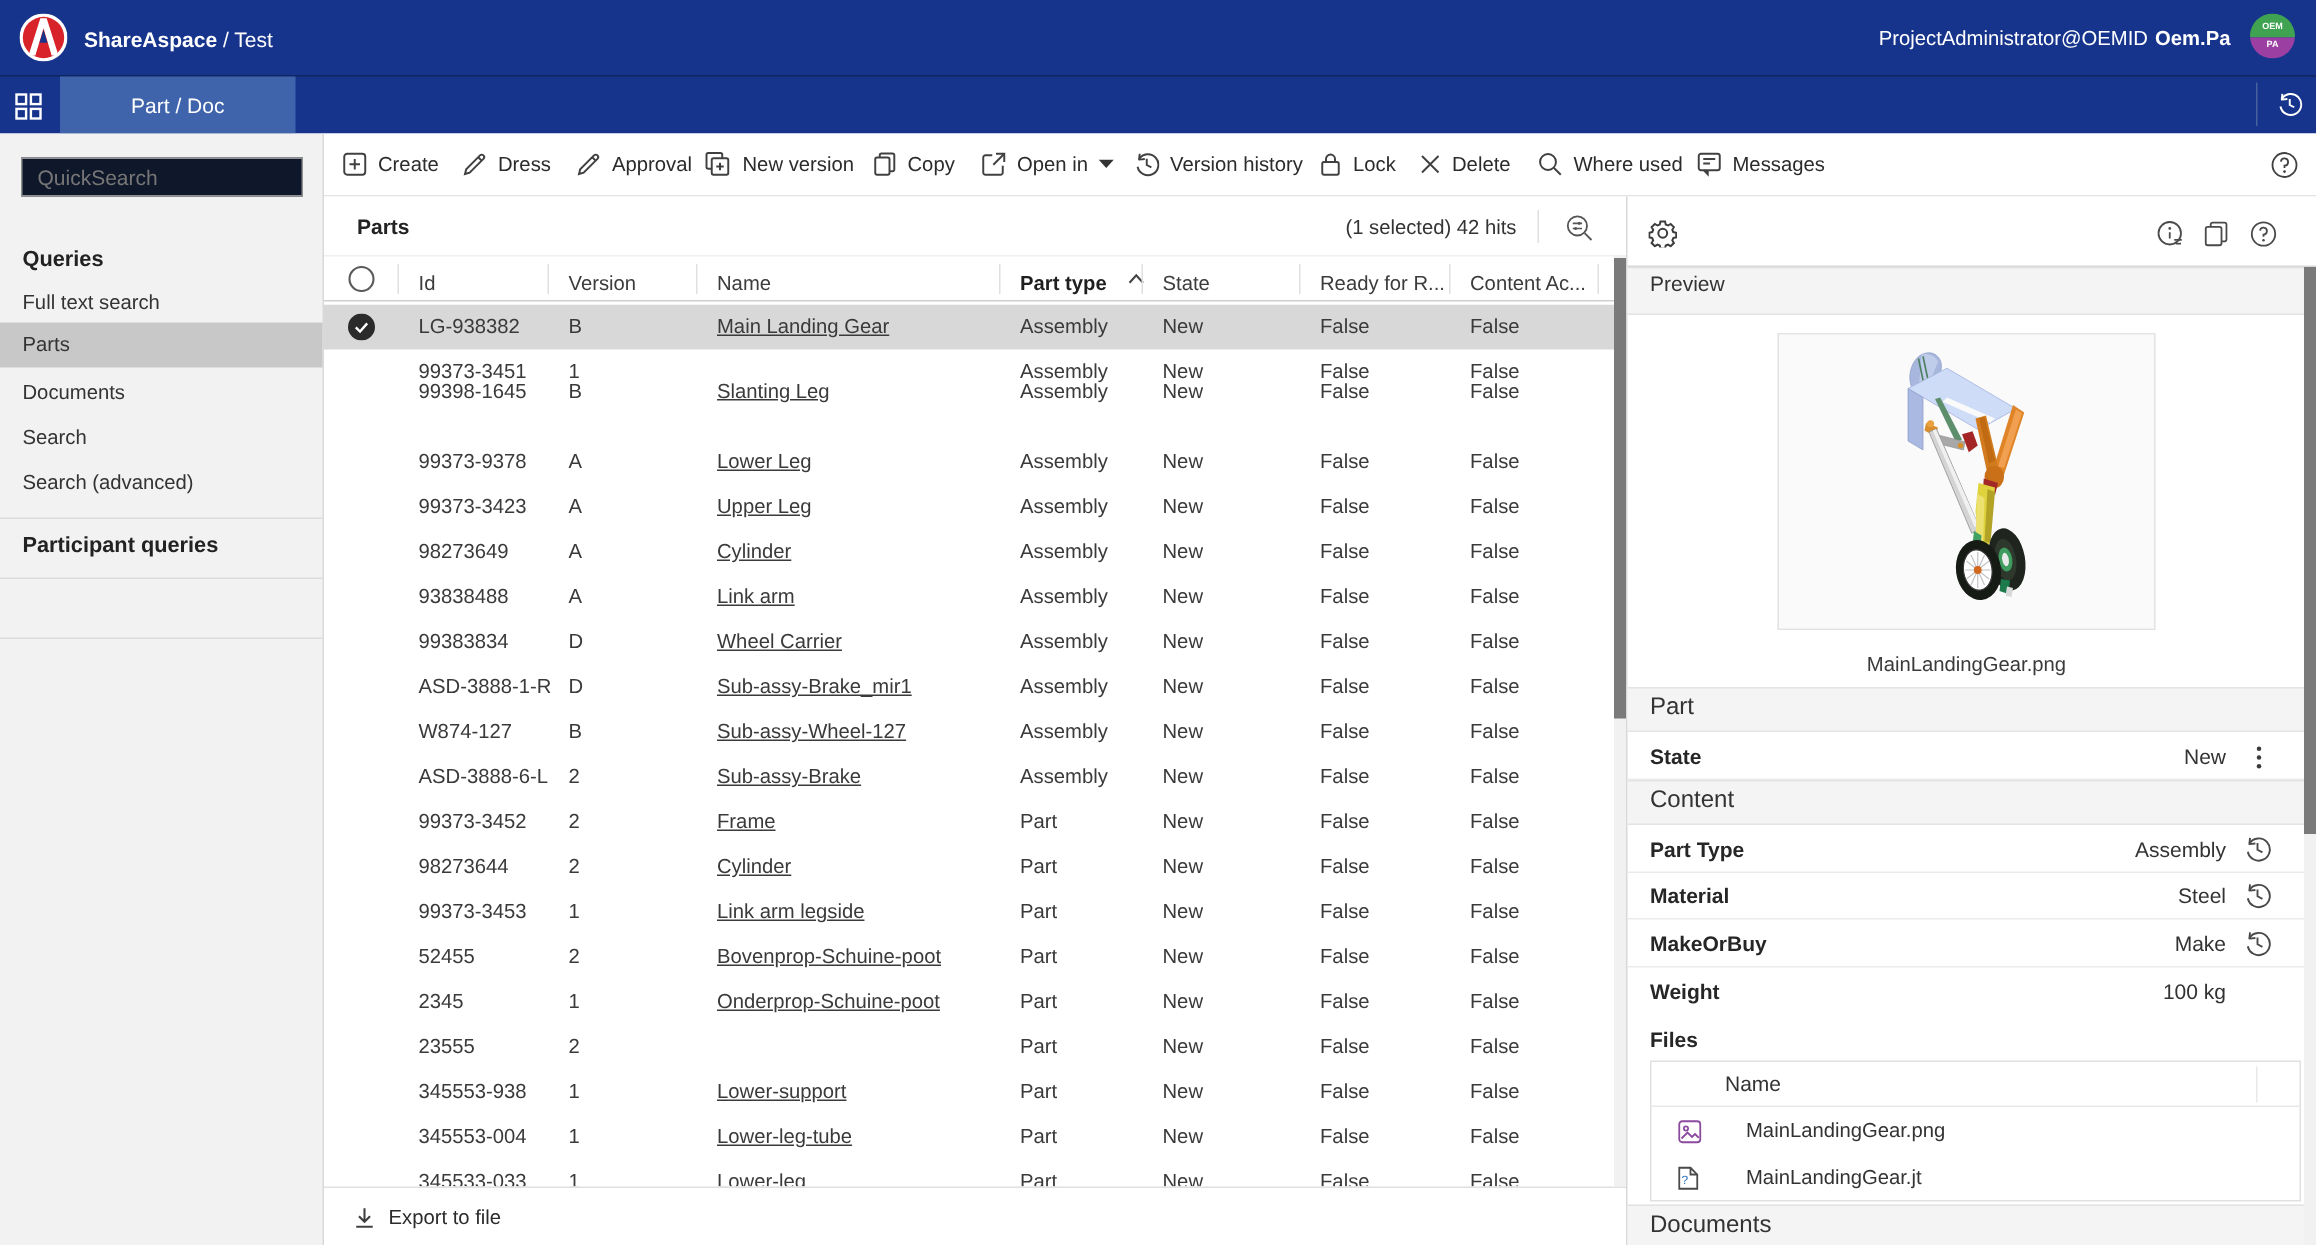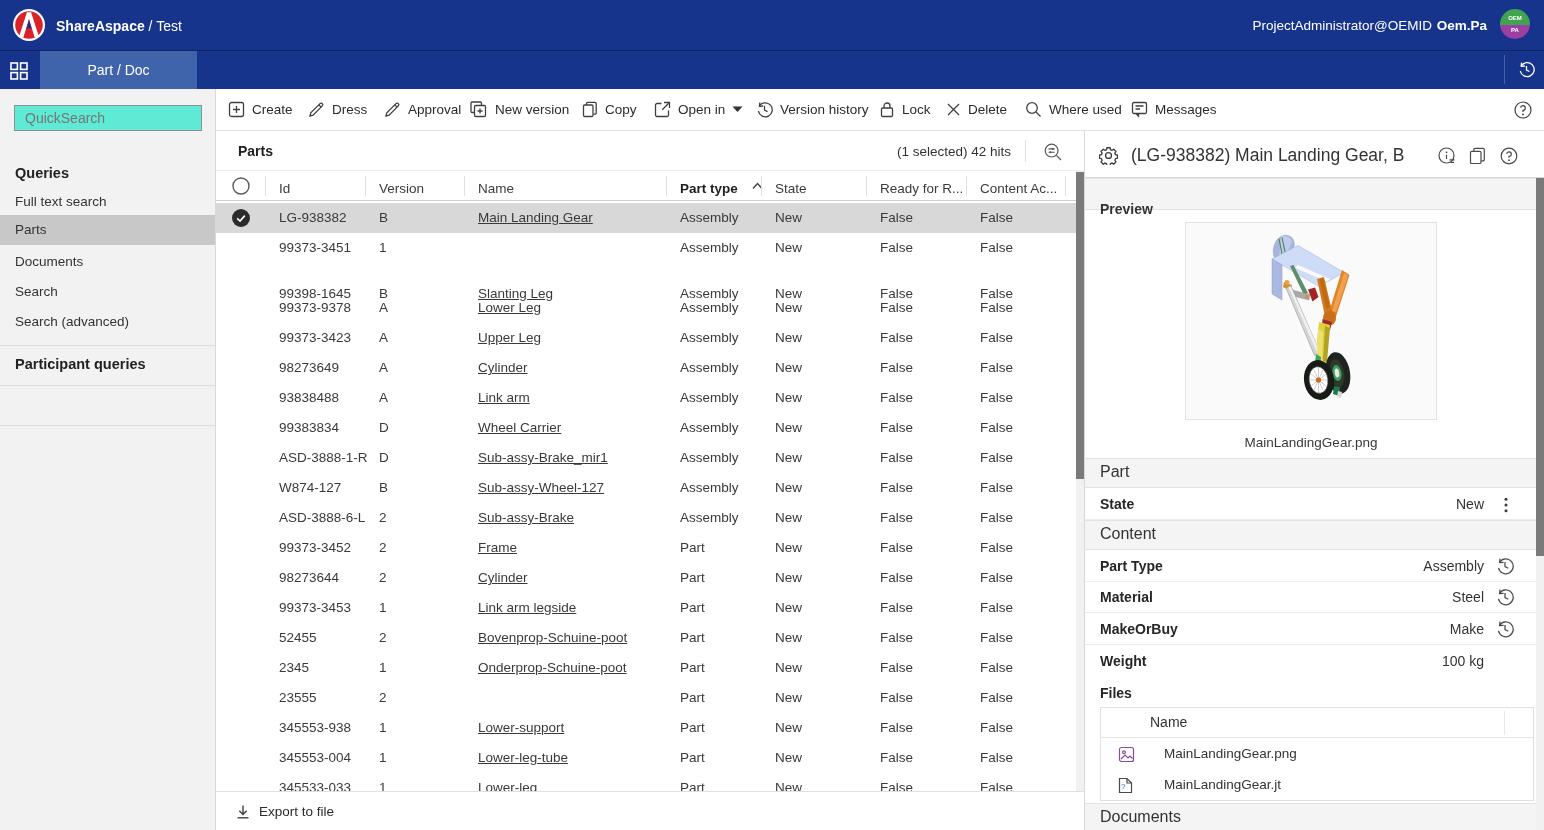--- a/index.html
+++ b/index.html
@@ -14,21 +14,21 @@
 #brand .thin { font-weight:normal; }
 #topright { position:absolute; right:112px; top:18px; color:#fff; font-size:13.5px; }
 #toprightb { position:absolute; right:57px; top:18px; color:#fff; font-size:13.5px; font-weight:bold; }
 #avatar { position:absolute; left:1500px; top:9px; width:30px; height:30px; border-radius:50%; overflow:hidden; }
 #avatar .g { position:absolute; left:0; top:0; width:30px; height:16px; background:#3fa352; color:#fff; font-size:6px; text-align:center; line-height:19px; font-weight:bold;}
 #avatar .p { position:absolute; left:0; top:16px; width:30px; height:14px; background:#9b3fa3; color:#fff; font-size:6px; text-align:center; line-height:10px; font-weight:bold;}
 #tabactive { position:absolute; left:40px; top:51px; width:157px; height:38px; background:#3f64ab; color:#fff; font-size:14px; text-align:center; line-height:38px; }
 #tabdiv { position:absolute; left:1504px; top:55px; width:1px; height:29px; background:#47619f; }
 
 #sidebar { position:absolute; left:0; top:89px; width:216px; height:741px; background:#f2f2f2; border-right:1px solid #d9d9d9; }
-#qsearch { position:absolute; left:14px; top:16px; width:188px; height:26px; background:#5eead4; border:1px solid #919191; font-size:14px; color:#767676; padding-left:10px; line-height:24px; }
+#qsearch { position:absolute; left:14px; top:16px; width:188px; height:26px; background:#0f172a; border:1px solid #919191; font-size:14px; color:#767676; padding-left:10px; line-height:24px; }
 .snav { position:absolute; left:0; width:215px; height:30px; font-size:13.5px; color:#333; line-height:30px; padding-left:15px; }
 .shead { font-weight:bold; color:#222; }
 .ssel { background:#c8c8c8; }
 .sdiv { position:absolute; left:0; width:215px; height:1px; background:#dcdcdc; }
 
 #toolbar { position:absolute; left:216px; top:89px; width:1328px; height:42px; background:#fff; border-bottom:1px solid #e3e3e3; }
 .tbtn { position:absolute; top:0; height:41px; display:flex; align-items:center; font-size:13.5px; color:#2b2b2b; white-space:nowrap; }
 .tbtn svg { margin-right:7px; }
 
 #partsbar { position:absolute; left:216px; top:131px; width:868px; height:39px; background:#fff; }
@@ -230,21 +230,21 @@
         <div class="c c7">False</div>
       </div>
 <div class="row" style="top:30px">
         <div class="c c1">99373-3451</div>
         <div class="c c2">1</div>
         <div class="c c4">Assembly</div>
         <div class="c c5">New</div>
         <div class="c c6">False</div>
         <div class="c c7">False</div>
       </div>
-<div class="row" style="top:76px">
+<div class="row" style="top:43px">
         <div class="c c1">99398-1645</div>
         <div class="c c2">B</div>
         <div class="c c3">Slanting Leg</div>
         <div class="c c4">Assembly</div>
         <div class="c c5">New</div>
         <div class="c c6">False</div>
         <div class="c c7">False</div>
       </div>
 <div class="row" style="top:90px">
         <div class="c c1">99373-9378</div>
@@ -409,39 +409,38 @@
       </svg>
   <span>Export to file</span>
 </div>
 
 <div id="rpanel">
  <div id="rphead">
   <svg class="abs" style="left:14px;top:15px" width="19" height="19" viewBox="0 0 20 20" fill="none" stroke="#3c3c3c" stroke-width="1.4">
     <path d="M8.4 1.8 h3.2 l.5 2.1 1.6.66 1.85-1.1 2.26 2.26 -1.1 1.85 .66 1.6 2.1.5 v3.2 l-2.1.5 -.66 1.6 1.1 1.85 -2.26 2.26 -1.85-1.1 -1.6.66 -.5 2.1 h-3.2 l-.5-2.1 -1.6-.66 -1.85 1.1 -2.26-2.26 1.1-1.85 -.66-1.6 -2.1-.5 v-3.2 l2.1-.5 .66-1.6 -1.1-1.85 2.26-2.26 1.85 1.1 1.6-.66 z"></path>
     <circle cx="10" cy="10" r="3.1"></circle>
   </svg>
-  <div id="rpttl">(LG-938382) Main Landing Gear, B</div>
   <svg class="abs" style="left:352px;top:15px" width="20" height="20" viewBox="0 0 20 20" fill="none" stroke="#4a4a4a" stroke-width="1.2">
           <circle cx="9.5" cy="9.5" r="7.5"></circle>
           <circle cx="9.5" cy="6.3" r="0.9" fill="#4a4a4a" stroke="none"></circle>
           <path d="M9.5 8.8 V13"></path>
           <path d="M12.5 13.9 H17.5 M13.5 16.4 H17"></path>
         </svg>
   <svg class="abs" style="left:384px;top:16px" width="17" height="18" viewBox="0 0 17 18" fill="none" stroke="#4a4a4a" stroke-width="1.2">
           <rect x="1.5" y="4.3" width="10.5" height="12.2" rx="1.3"></rect>
           <path d="M4.8 4.3 V2.7 A1.3 1.3 0 0 1 6.1 1.4 H14 A1.3 1.3 0 0 1 15.3 2.7 V12.6 A1.3 1.3 0 0 1 14 13.9 H12.2"></path>
         </svg>
   <svg class="abs" style="left:415px;top:16px" width="18" height="18" viewBox="0 0 18 18" fill="none" stroke="#4a4a4a" stroke-width="1.2">
           <circle cx="9" cy="9" r="7.8"></circle>
           <path d="M6.7 6.8 A2.3 2.3 0 1 1 9 9.4 V10.8"></path>
           <circle cx="9" cy="13.2" r="0.85" fill="#4a4a4a" stroke="none"></circle>
         </svg>
  </div>
  <div class="secbar" style="top:47px;height:32px">
-        <span style="top:22px;font-size:14px;font-weight:bold">Preview</span>
+        <span style="top:2px;font-size:14px;font-weight:normal">Preview</span>
       </div>
  <div id="imgbox">
   <svg width="250" height="196" viewBox="0 0 250 196">
     <rect width="250" height="196" fill="#fafafa"></rect>
 
     <path d="M90 38 C85 31 87 19 94 14 C102 9 110 15 108 24 L99 43 Z" fill="#a6b6dc" stroke="#8d9fc9" stroke-width="0.5"></path>
     <path d="M95 13.5 C99 12 104 14 106 18 L97 41 L93 38 Z" fill="#bfcdea"></path>
     <path d="M93 16 L98 40 M96 14.5 L101 38" stroke="#4d8060" stroke-width="1.1" fill="none"></path>
 
     <path d="M86 36 L112 22.5 L158 49.5 L133 63.5 Z" fill="#cfdcf7" stroke="#a8b8e0" stroke-width="0.6"></path>

